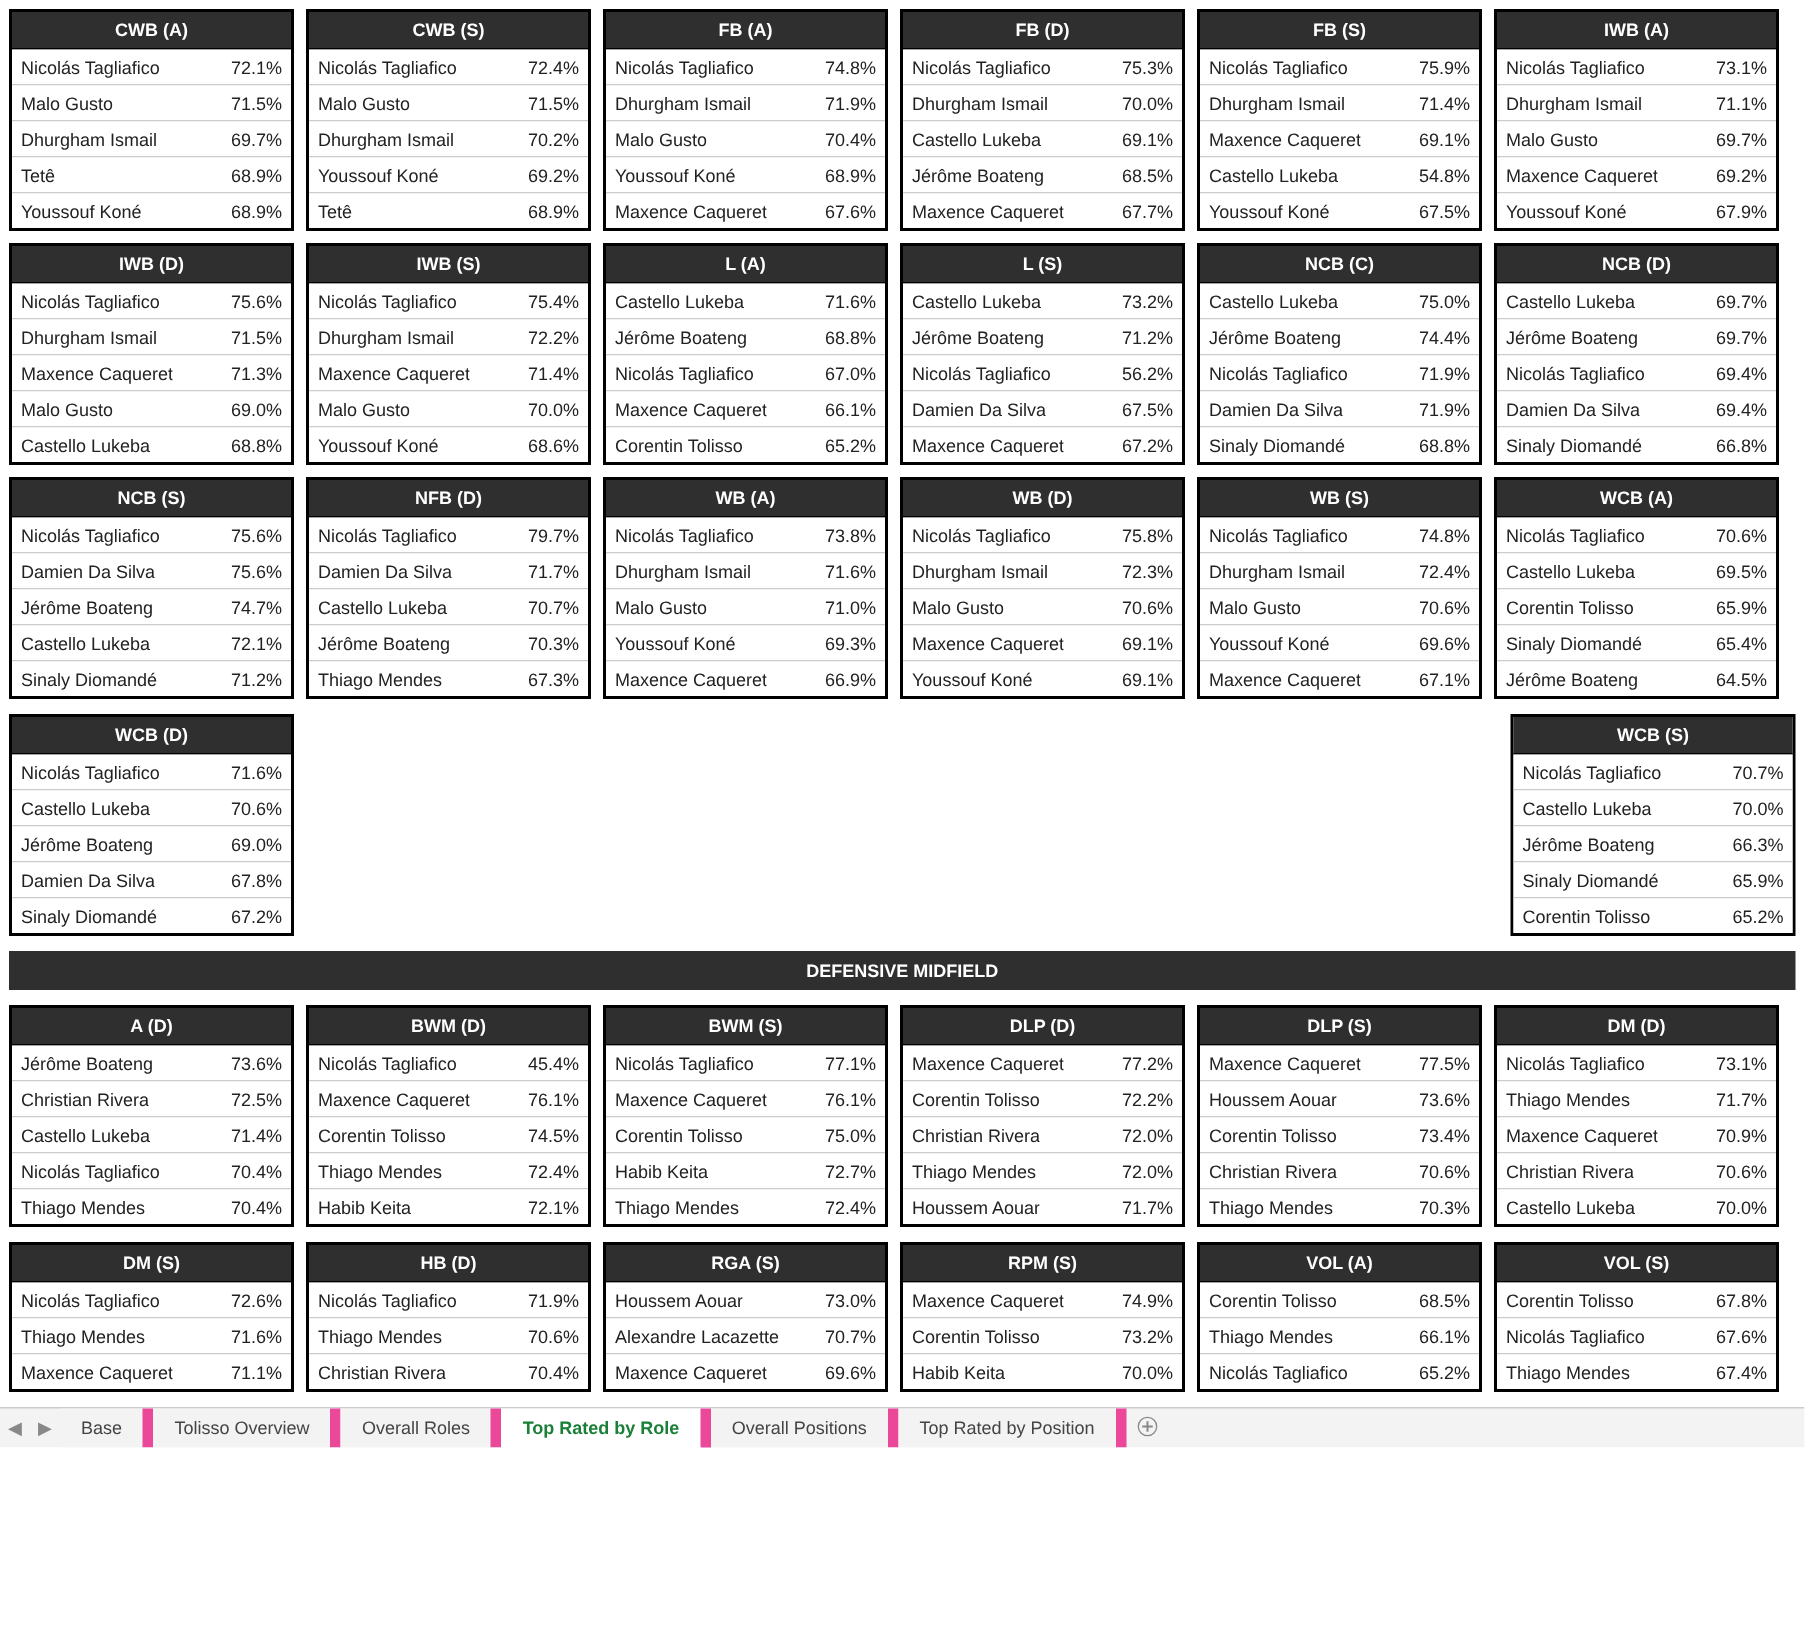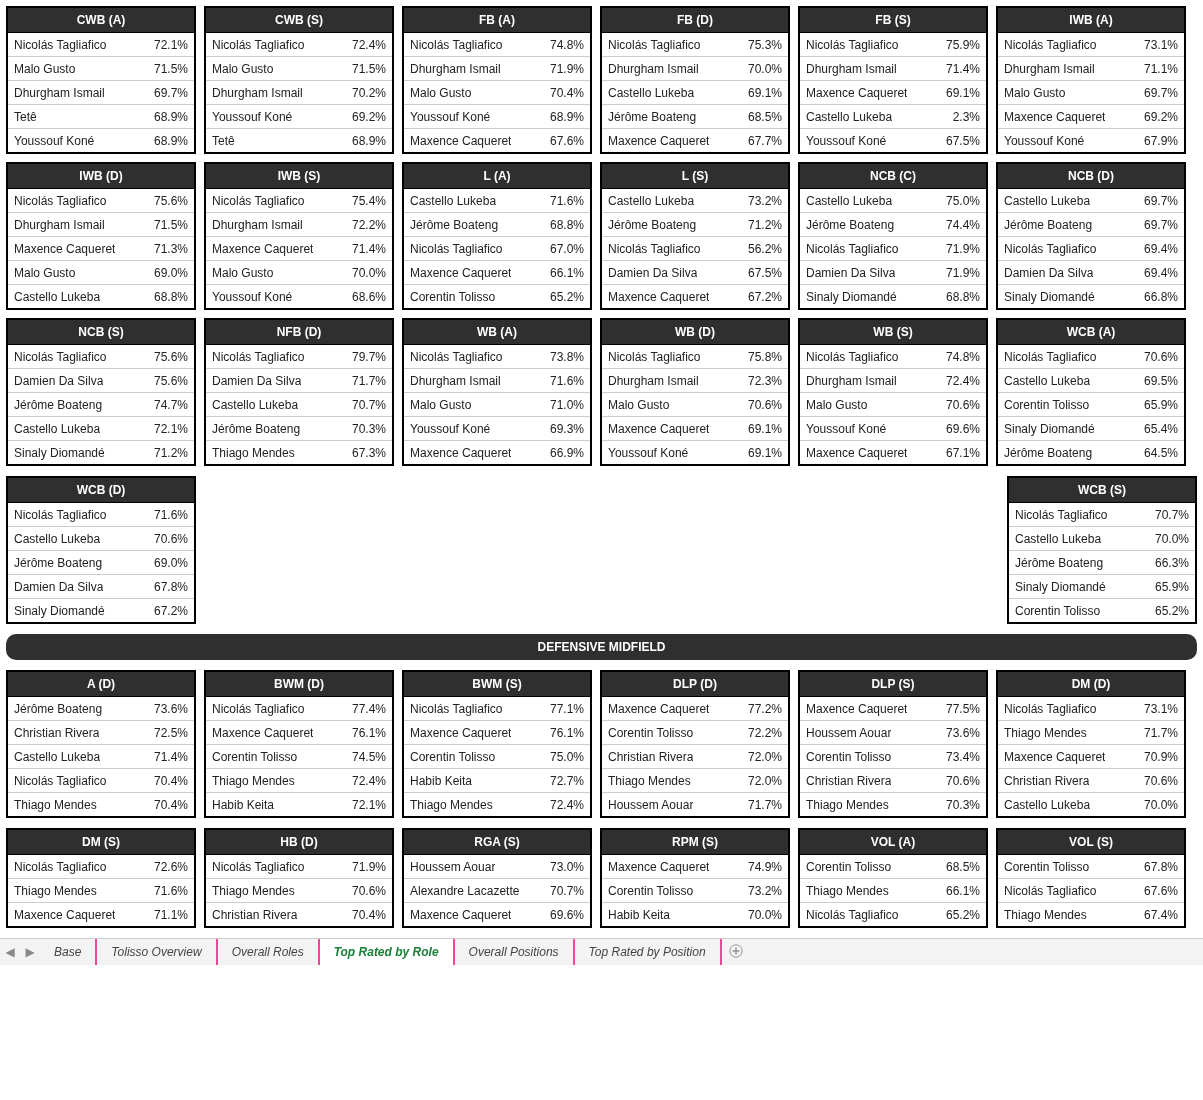--- a/index.html
+++ b/index.html
@@ -60,21 +60,20 @@
     font-variant-numeric: tabular-nums;
   }
   .section-header {
     background: #2f2f2f;
     color: #fff;
     font-weight: bold;
     text-align: center;
     padding: 6px 0;
     margin: 10px 0;
     font-size: 12px;
-    border-radius: 10px;
   }
   
   .tab-bar {
     display: flex;
     align-items: center;
     border-top: 1px solid #ccc;
     background: #f3f3f3;
     height: 26px;
     font-size: 12px;
     margin-top: 6px;
@@ -83,25 +82,24 @@
     width: 20px;
     text-align: center;
     color: #888;
     user-select: none;
   }
   .tab {
     padding: 0 14px;
     height: 100%;
     display: flex;
     align-items: center;
-    border-right: 2px solid #ec4899;
+    border-right: 7px solid #ec4899;
     background: #f3f3f3;
     color: #444;
     cursor: pointer;
-    font-style: italic;
   }
   .tab.active {
     background: #fff;
     color: #1a7f37;
     font-weight: bold;
     border-bottom: 2px solid #fff;
     margin-bottom: -1px;
     text-align: right;
   }
   .tab-plus {
@@ -219,21 +217,21 @@
         <div class="row">
           <span class="name">Dhurgham Ismail</span>
           <span class="pct">71.4%</span>
         </div>
         <div class="row">
           <span class="name">Maxence Caqueret</span>
           <span class="pct">69.1%</span>
         </div>
         <div class="row">
           <span class="name">Castello Lukeba</span>
-          <span class="pct">2.3%</span>
+          <span class="pct">54.8%</span>
         </div>
         <div class="row">
           <span class="name">Youssouf Koné</span>
           <span class="pct">67.5%</span>
         </div>
       </div>
       <div class="card">
         <div class="card-header">IWB (A)</div>
         <div class="row">
           <span class="name">Nicolás Tagliafico</span>
@@ -606,21 +604,21 @@
         </div>
         <div class="row">
           <span class="name">Thiago Mendes</span>
           <span class="pct">70.4%</span>
         </div>
       </div>
       <div class="card">
         <div class="card-header">BWM (D)</div>
         <div class="row">
           <span class="name">Nicolás Tagliafico</span>
-          <span class="pct">77.4%</span>
+          <span class="pct">45.4%</span>
         </div>
         <div class="row">
           <span class="name">Maxence Caqueret</span>
           <span class="pct">76.1%</span>
         </div>
         <div class="row">
           <span class="name">Corentin Tolisso</span>
           <span class="pct">74.5%</span>
         </div>
         <div class="row">

